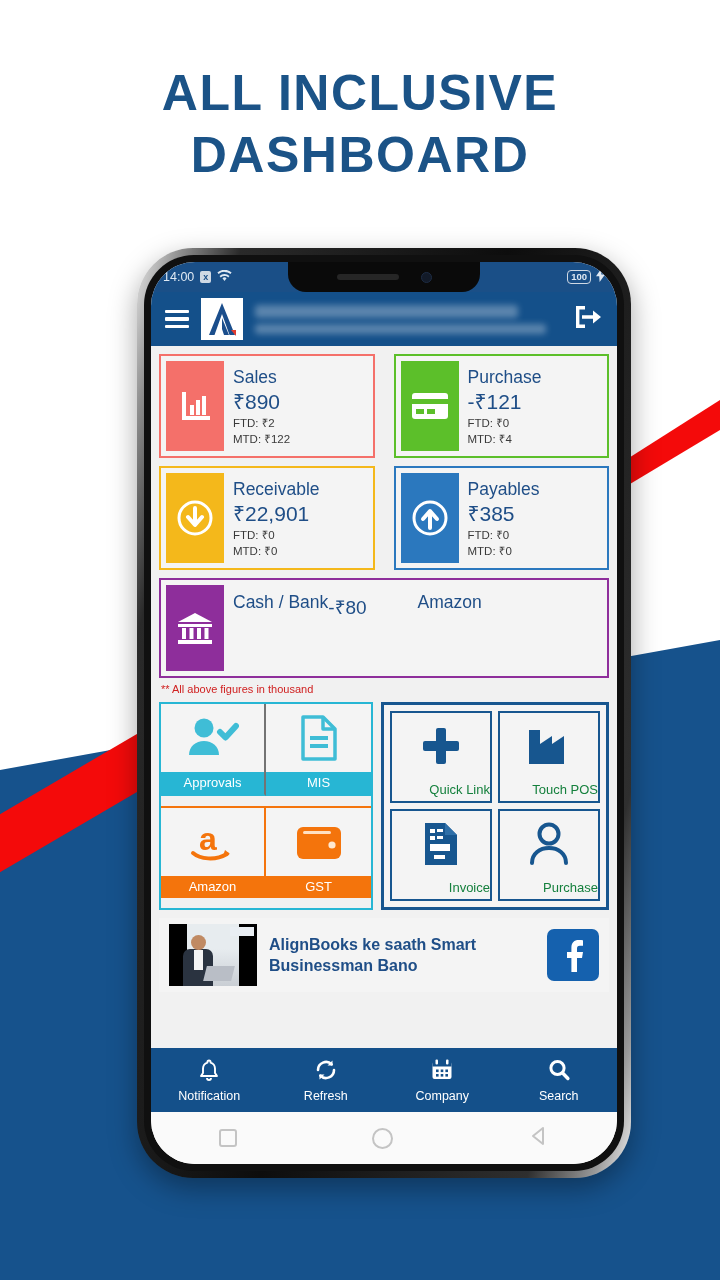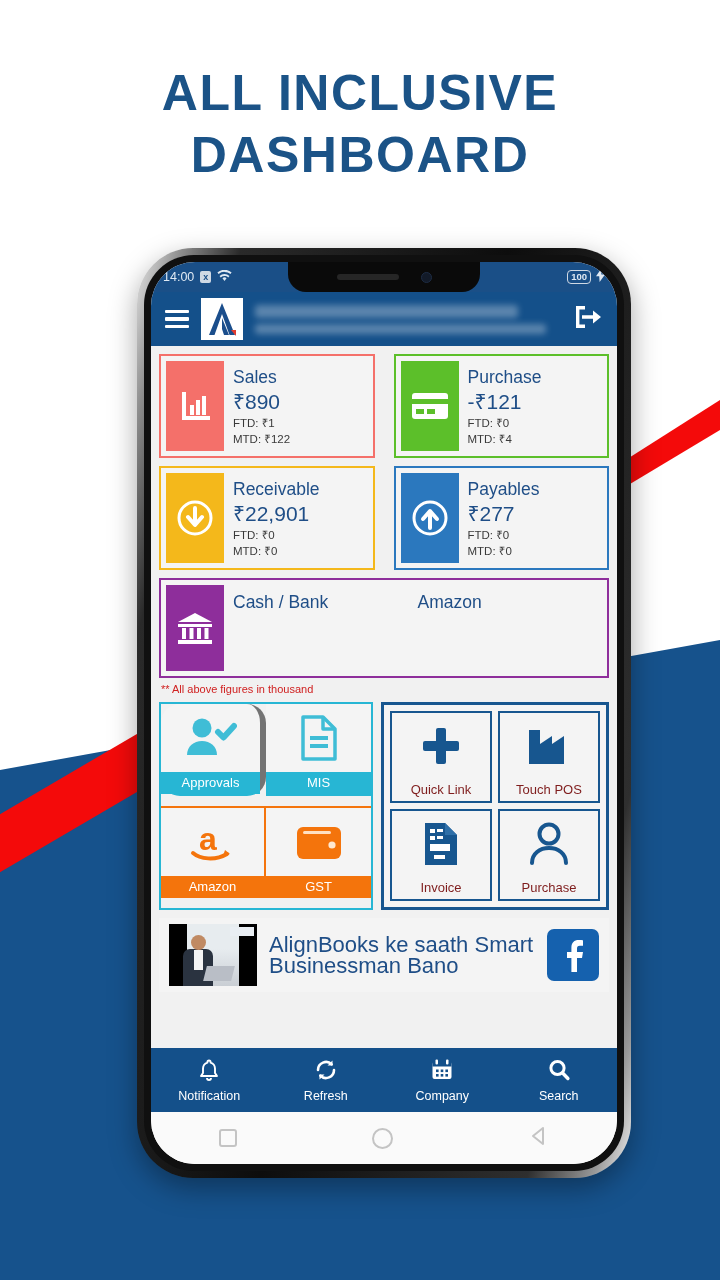--- a/index.html
+++ b/index.html
@@ -213,22 +213,22 @@
   .tile {
     background: #F4F4F4;
     display: flex; flex-direction: column; align-items: center; justify-content: flex-end;
     height: 92px;
   }
   .tile .glyph { flex: 1; display: flex; align-items: center; justify-content: center; width: 100%; }
   .tile .cap { width: 100%; text-align: center; font-size: 13px; padding: 3px 0 4px; }
   .tile.cyan .cap { background: #27B6D4; color: #fff; }
   .tile.orange .cap { background: #F4740C; color: #fff; }
   .tile.navy { border: 2px solid #17568F; }
-  .tile.navy .cap { color: #7f1d1d; background: transparent; }
-  .sep-cyan { border-right: 6px solid #737373; border-radius: 19px; }
+  .tile.navy .cap { color: #15803d; background: transparent; text-align: right; }
+  .sep-cyan { border-right: 2px solid #737373; }
   .sep-orange { border-right: 2px solid #F4740C; }
   .row-sep-cyan { border-bottom: 2px solid #27B6D4; }
   .tile-group.cyan .r2 { border-top: 2px solid #F4740C; }
 
   
   .banner {
     margin-top: 8px;
     background: #F4F4F4;
     height: 74px;
     display: flex; align-items: center; gap: 12px;
@@ -240,21 +240,21 @@
   }
   .banner-thumb .pic {
     position: absolute; left: 18px; top: 0; width: 52px; height: 100%;
     background: linear-gradient(#e7ecef 0%, #e7ecef 40%, #c9ced4 100%);
   }
   .bt-head { position:absolute; left:22px; top:11px; width:15px; height:15px; border-radius:50%; background:#c08a63; }
   .bt-body { position:absolute; left:14px; top:25px; width:30px; height:37px; background:#2a3340; border-radius:7px 7px 0 0; }
   .bt-shirt { position:absolute; left:25px; top:26px; width:9px; height:20px; background:#f4f4f4; }
   .bt-lap { position:absolute; left:36px; top:42px; width:28px; height:15px; background:#b9bec6; transform: skewX(-14deg); }
   .bt-badge { position:absolute; right:3px; top:3px; width:24px; height:9px; background:#e9eef3; }
-  .banner-txt { flex: 1; color: #1F4E87; font-size: 22px; line-height: 21px; }
+  .banner-txt { flex: 1; color: #1F4E87; font-size: 16px; line-height: 21px; font-weight: bold; }
   .fb {
     width: 52px; height: 52px; flex: 0 0 52px;
     background: #1561AE; border-radius: 7px;
     display: flex; align-items: center; justify-content: center;
   }
 
   
   .bottomnav {
     flex: 0 0 auto;
     height: 64px;
@@ -358,21 +358,21 @@
             <svg width="34" height="34" viewBox="0 0 34 34">
               <path d="M4 3v28h28v-4H8V3z" fill="#fff"></path>
               <rect x="12" y="16" width="4" height="10" fill="#fff"></rect>
               <rect x="18" y="11" width="4" height="15" fill="#fff"></rect>
               <rect x="24" y="7" width="4" height="19" fill="#fff"></rect>
             </svg>
           </div>
           <div class="kpi-txt">
             <div class="kpi-title">Sales</div>
             <div class="kpi-amt">₹890</div>
-            <div class="kpi-sub">FTD: ₹1</div>
+            <div class="kpi-sub">FTD: ₹2</div>
             <div class="kpi-sub">MTD: ₹122</div>
           </div>
         </div>
 
         <div class="kpi" style="border-color:#5CBF2A">
           <div class="kpi-ico" style="background:#5CBF2A">
             <svg width="38" height="28" viewBox="0 0 38 28">
               <rect x="1" y="1" width="36" height="26" rx="3" fill="#fff"></rect>
               <rect x="1" y="7" width="36" height="5" fill="#5CBF2A"></rect>
               <rect x="5" y="17" width="8" height="5" fill="#5CBF2A"></rect>
@@ -406,21 +406,21 @@
 
         <div class="kpi" style="border-color:#2B78BE">
           <div class="kpi-ico" style="background:#2B78BE">
             <svg width="40" height="40" viewBox="0 0 40 40">
               <circle cx="20" cy="20" r="16" fill="none" stroke="#fff" stroke-width="3"></circle>
               <path d="M20 30V17M13 21l7-8 7 8" fill="none" stroke="#fff" stroke-width="4" stroke-linecap="round" stroke-linejoin="round"></path>
             </svg>
           </div>
           <div class="kpi-txt">
             <div class="kpi-title">Payables</div>
-            <div class="kpi-amt">₹277</div>
+            <div class="kpi-amt">₹385</div>
             <div class="kpi-sub">FTD: ₹0</div>
             <div class="kpi-sub">MTD: ₹0</div>
           </div>
         </div>
       </div>
 
       <div class="kpi-wide">
         <div class="kpi-ico" style="background:#8E2E9B">
           <svg width="40" height="34" viewBox="0 0 40 34">
             <path d="M20 2L3 11h34z" fill="#fff"></path>
@@ -428,20 +428,21 @@
             <rect x="7" y="17" width="4" height="11" fill="#fff"></rect>
             <rect x="14.5" y="17" width="4" height="11" fill="#fff"></rect>
             <rect x="22" y="17" width="4" height="11" fill="#fff"></rect>
             <rect x="29.5" y="17" width="4" height="11" fill="#fff"></rect>
             <rect x="3" y="29" width="34" height="4" fill="#fff"></rect>
           </svg>
         </div>
         <div class="wide-cols">
           <div class="wide-col">
             <div class="kpi-title">Cash / Bank</div>
+            <div class="kpi-amt">-₹80</div>
           </div>
           <div class="wide-col">
             <div class="kpi-title">Amazon</div>
           </div>
         </div>
       </div>
 
       <div class="footnote">** All above figures in thousand</div>
 
       <div class="tiles">

